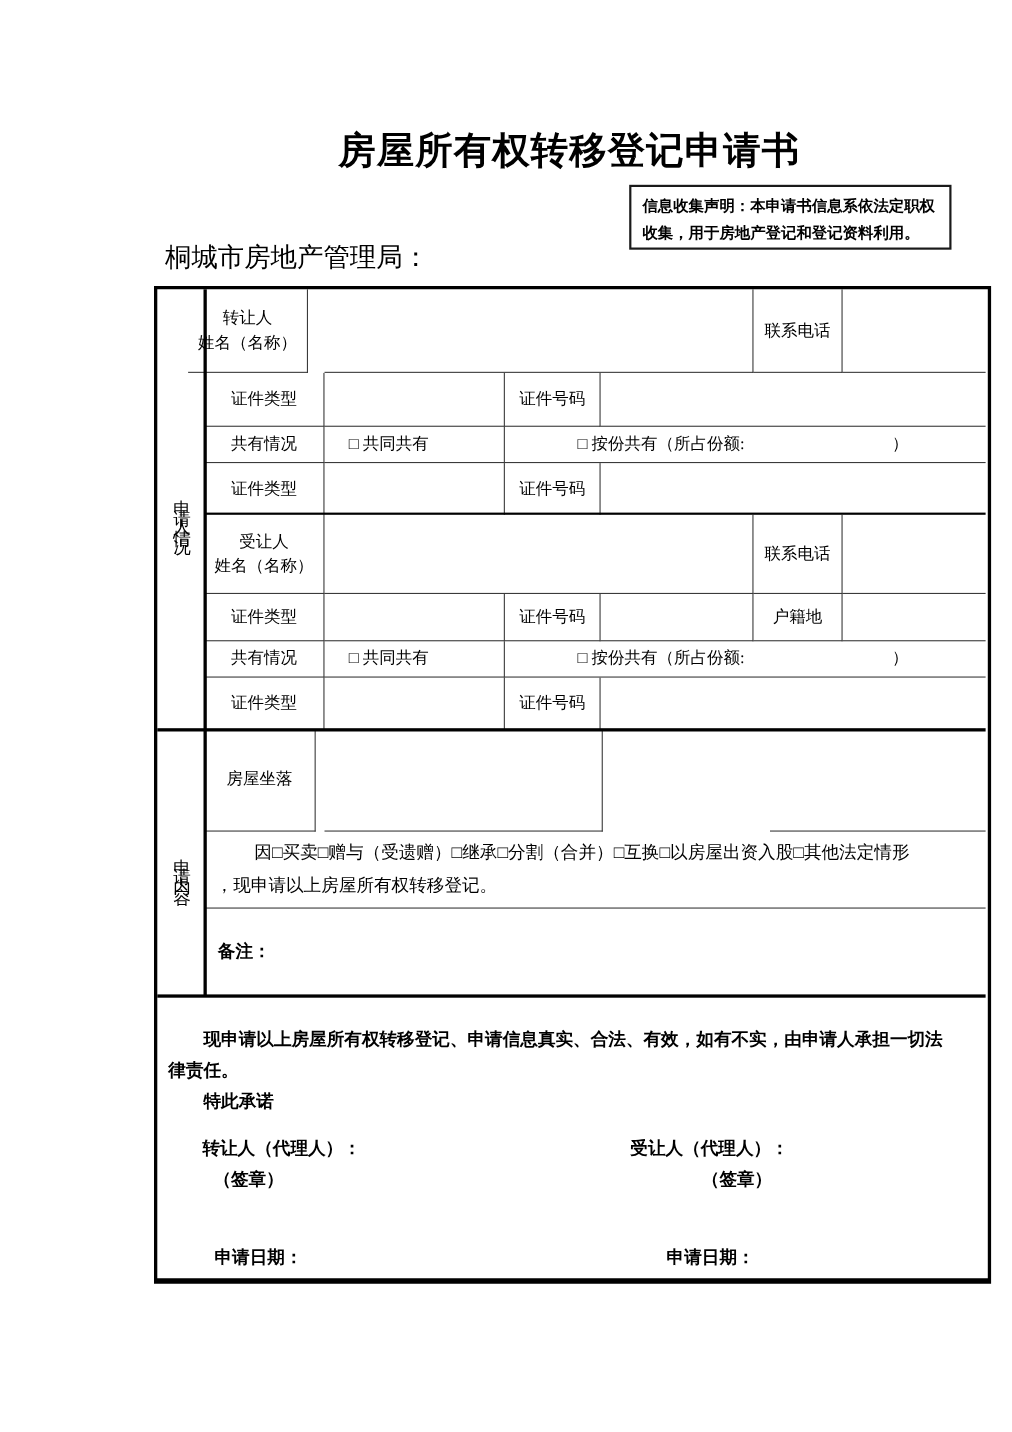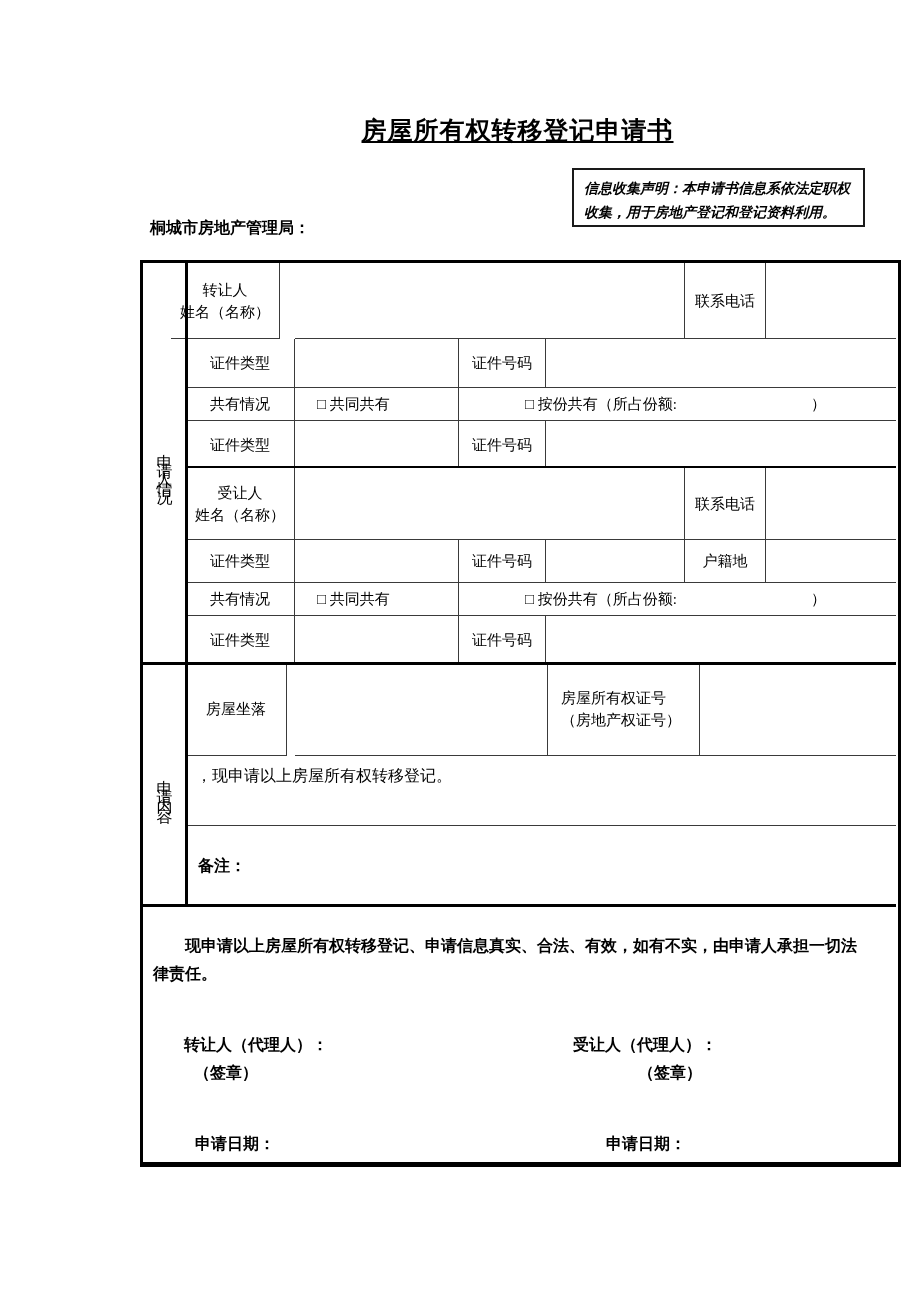--- a/index.html
+++ b/index.html
@@ -5,28 +5,28 @@
   html,body{margin:0;padding:0;}
   body{
     width:920px;height:1302px;position:relative;background:#ffffff;
     font-family:"Liberation Serif","DejaVu Serif",serif;color:#000;
     -webkit-font-smoothing:antialiased;
   }
   .abs{position:absolute;}
   
   .doc-title{
     left:140px;top:114px;width:755px;text-align:center;
-    font-size:25px;font-weight:bold;letter-spacing:1px;text-decoration:underline;
+    font-size:34px;font-weight:bold;letter-spacing:1px;
   }
   .notice-box{
     left:572px;top:168px;width:293px;height:59px;border:2px solid #1a1a1a;
     box-sizing:border-box;padding:7px 10px 0 10px;
-    font-size:14px;font-weight:bold;font-style:italic;line-height:24px;
+    font-size:14px;font-weight:bold;line-height:24px;
   }
-  .addressee{left:150px;top:218px;font-size:16px;font-weight:bold;}
+  .addressee{left:150px;top:218px;font-size:24px;font-weight:normal;}
   
   .form-table{
     left:140px;top:260px;width:755px;height:899px;
     border:3px solid #000;border-bottom-width:5px;box-sizing:content-box;
   }
   .cell{
     position:absolute;box-sizing:border-box;
     border-right:1px solid #3a3a3a;border-bottom:1px solid #3a3a3a;
     display:flex;align-items:center;justify-content:center;
     font-size:15px;line-height:22px;text-align:center;
@@ -129,38 +129,34 @@
     <span class="share-close">）</span>
   </div>
 
   <div class="cell no-bb" style="left:43px;top:353px;width:109px;height:47px;">证件类型</div>
   <div class="cell no-bb" style="left:152px;top:353px;width:164px;height:47px;"></div>
   <div class="cell no-bb" style="left:316px;top:353px;width:87px;height:47px;">证件号码</div>
   <div class="cell no-br no-bb" style="left:403px;top:353px;width:350px;height:47px;"></div>
 
   <div class="cell" style="left:43px;top:400px;width:101px;height:93px;">房屋坐落</div>
   <div class="cell" style="left:152px;top:400px;width:253px;height:93px;"></div>
-  <div class="cell two-line" style="left:405px;top:400px;width:152px;height:93px;justify-content:flex-start;padding-left:13px;text-align:left;">
-    <div>
-      <span>房屋所有权证号</span>
-      <span>（房地产权证号）</span>
-    </div>
-  </div>
   <div class="cell no-br" style="left:557px;top:400px;width:196px;height:93px;"></div>
 
   <div class="cell no-br reason-cell" style="left:43px;top:493px;width:710px;height:70px;">
+    <span class="reason-l1">因□买卖□赠与（受遗赠）□继承□分割（合并）□互换□以房屋出资入股□其他法定情形</span>
     <span class="reason-l2">，现申请以上房屋所有权转移登记。</span>
   </div>
 
   <div class="cell no-br no-bb remarks-cell" style="left:43px;top:563px;width:710px;height:80px;">备注：</div>
 
   <div class="cell no-br no-bb decl" style="left:0;top:643px;width:753px;height:254px;display:block;">
     <div class="decl-par">
       <span class="ind">现申请以上房屋所有权转移登记、申请信息真实、合法、有效，如有不实，由申请人承担一切法</span>
       <span class="noind">律责任。</span>
+      <span class="ind">特此承诺</span>
     </div>
     <div class="decl-item" style="left:41px;top:128px;text-align:right;">转让人（代理人）：</div>
     <div class="decl-item" style="left:430px;top:128px;">受让人（代理人）：</div>
     <div class="decl-item" style="left:51px;top:156px;">（签章）</div>
     <div class="decl-item" style="left:495px;top:156px;">（签章）</div>
     <div class="decl-item" style="left:52px;top:227px;">申请日期：</div>
     <div class="decl-item" style="left:463px;top:227px;">申请日期：</div>
   </div>
 
   <div class="thick" style="left:42px;top:0;width:3px;height:643px;"></div>

